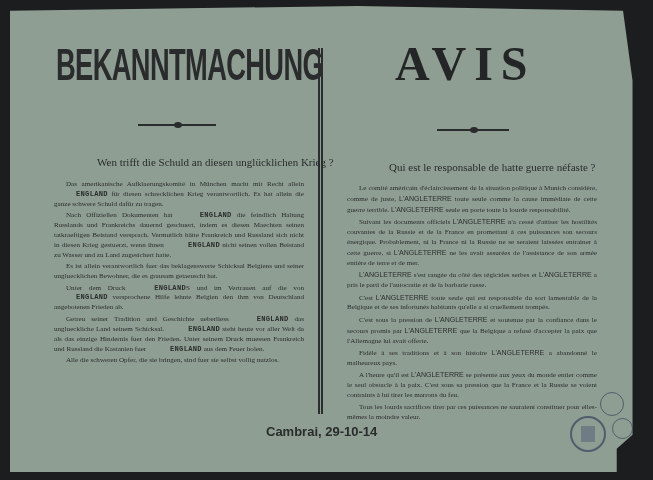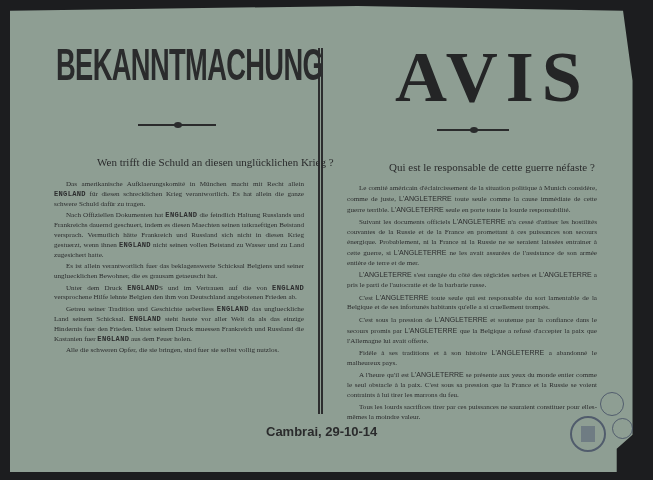--- a/index.html
+++ b/index.html
@@ -3,49 +3,49 @@
   <meta charset="utf-8">
   <style>
     html, body { margin:0; padding:0; }
     body { width:653px; height:480px; background:#1c1d1f; position:relative; overflow:hidden;
       font-family:"Liberation Serif", serif; }
     .paper { position:absolute; left:10px; top:6px; width:632px; height:466px;
       background:#8e9e93; clip-path:polygon(0 1%, 55% 0, 97% 1%, 98.5% 16%, 98.5% 92%, 96% 95%, 96% 100%, 0 100%); }
     .title-de { position:absolute; left:56px; top:40px; font-family:"Liberation Sans", sans-serif;
       font-weight:bold; font-size:44px; color:#2a2b2c; letter-spacing:-1px; transform:scaleX(0.62); transform-origin:left top; white-space:nowrap; }
     .title-fr { position:absolute; left:395px; top:36px; font-family:"Liberation Serif", serif; font-weight:bold;
-      font-size:72px; color:#242526; letter-spacing:8px; }
+      font-size:48px; color:#242526; letter-spacing:8px; }
     .orn { position:absolute; height:2px; background:#2a2b2c; }
     .orn::after { content:""; position:absolute; left:46%; top:-2px; width:8px; height:6px; background:#2a2b2c; border-radius:50%; }
     .divider { position:absolute; left:318px; top:48px; width:5px; height:366px;
       border-left:2px solid #2c2d2e; border-right:2px solid #2c2d2e; box-sizing:border-box; }
     .q { position:absolute; font-size:11px; color:#2a2b2c; white-space:nowrap;margin-left:23px; }
     .body { position:absolute; font-size:7.1px; line-height:9.9px; color:#2c2d2e; text-align:justify; }
     .body p { margin:0 0 1.5px 0; text-indent:12px; }
-    .body b { font-family:"Liberation Mono", monospace; font-weight:bold; letter-spacing:0.3px; }
+    .body b { font-family:"Liberation Mono", monospace; font-weight:bold; letter-spacing:0.3px;margin-left:22px; }
     .body .fr-en { font-family:"Liberation Sans", sans-serif; font-size:7px; }
     .date { position:absolute; left:266px; top:424px; font-size:13px; font-weight:bold; color:#2a2b2c; font-family:"Liberation Sans", sans-serif; }
     .stamp { position:absolute; border:1.5px solid #3d4760; border-radius:50%; opacity:0.75; }
     .stamp.filled::after { content:""; position:absolute; left:28%; top:25%; width:44%; height:50%; background:#4a5370; opacity:0.6; }
   </style>
 </head>
 <body>
 
 <div class="paper"></div>
 
 <div class="title-de">BEKANNTMACHUNG</div>
 <div class="title-fr">AVIS</div>
 
 <div class="orn" style="left:138px;top:124px;width:78px;"></div>
 <div class="orn" style="left:437px;top:129px;width:72px;"></div>
 
 <div class="divider"></div>
 
 <div class="q" style="left:74px;top:156px;">Wen trifft die Schuld an diesen unglücklichen Krieg ?</div>
-<div class="q" style="left:366px;top:161px;">Qui est le responsable de cette guerre néfaste ?</div>
+<div class="q" style="left:366px;top:161px;">Qui est le responsable de hatte guerre néfaste ?</div>
 
 <div class="body" id="de-body" style="left:54px;top:180px;width:250px;">
     <p>Das amerikanische Aufklaerungskomité in München macht mit Recht allein <b>ENGLAND</b> für diesen schrecklichen Krieg verantwortlich. Es hat allein die ganze schwere Schuld dafür zu tragen.</p>
     <p>Nach Offiziellen Dokumenten hat <b>ENGLAND</b> die feindlich Haltung Russlands und Frankreichs dauernd geschuert, indem es diesen Maechten seinen tatkraeftigen Beistand versprach. Vermutlich hätte Frankreich und Russland sich nicht in diesen Krieg gestuerzt, wenn ihnen <b>ENGLAND</b> nicht seinen vollen Beistand zu Wasser und zu Land zugesichert hatte.</p>
     <p>Es ist allein verantwortlich fuer das beklagenswerte Schicksal Belgiens und seiner ungluecklichen Bewohner, die es grausam getaeuscht hat.</p>
     <p>Unter dem Druck <b>ENGLAND</b>S und im Vertrauen auf die von <b>ENGLAND</b> versprochene Hilfe lehnte Belgien den ihm von Deutschland angebotenen Frieden ab.</p>
     <p>Getreu seiner Tradition und Geschichte ueberliess <b>ENGLAND</b> das unglueckliche Land seinem Schicksal. <b>ENGLAND</b> steht heute vor aller Welt da als das einzige Hindernis fuer den Frieden. Unter seinem Druck muessen Frankreich und Russland die Kastanien fuer <b>ENGLAND</b> aus dem Feuer holen.</p>
     <p>Alle die schweren Opfer, die sie bringen, sind fuer sie selbst vollig nutzlos.</p>
   </div>
 <div class="body" id="fr-body" style="left:347px;top:184px;width:250px;">

